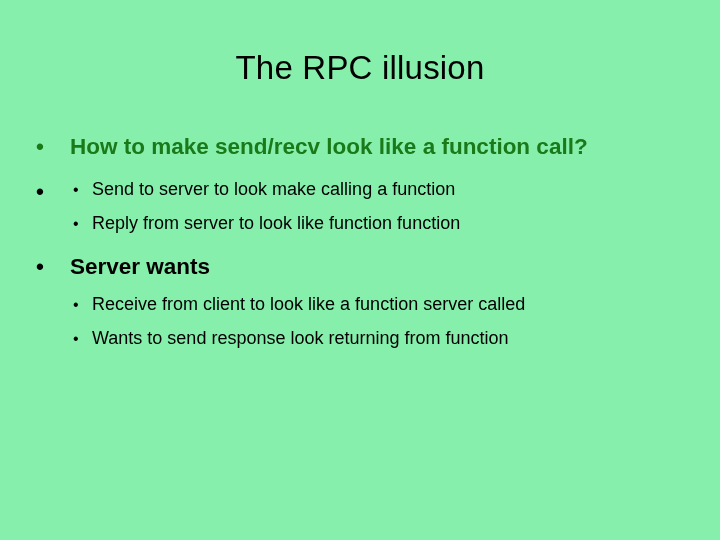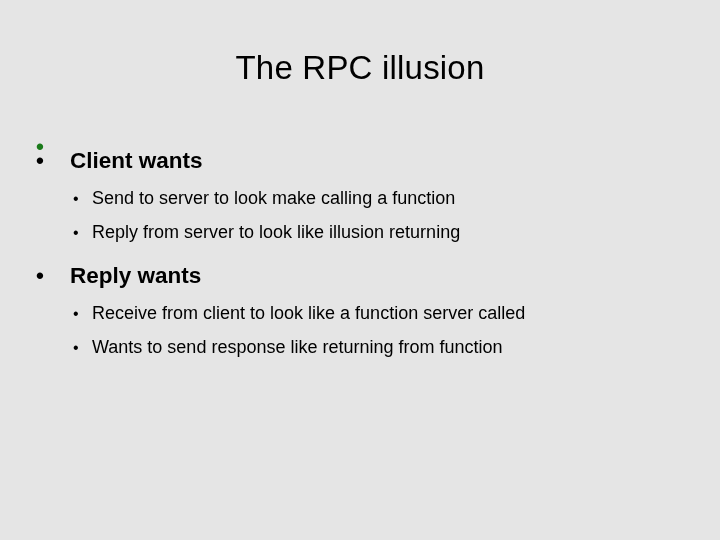--- a/index.html
+++ b/index.html
@@ -9,21 +9,21 @@
     background: #ffffff;
   }
   body {
     font-family: "Liberation Sans", sans-serif;
     -webkit-font-smoothing: antialiased;
   }
   .slide {
     position: relative;
     width: 720px;
     height: 540px;
-    background: #e5e5e5;
+    background: #86efac;
     overflow: hidden;
     box-sizing: border-box;
   }
 
   
   .slide-title {
     position: absolute;
     left: 0;
     top: 48px;
     width: 720px;
@@ -93,48 +93,48 @@
 <body>
 
 <div class="slide">
 
   <div class="slide-title">The RPC illusion</div>
 
   <div class="body-block">
 
     <div class="l1 green" style="color: rgb(26, 122, 26);">
       <span class="marker" style="color: rgb(26, 122, 26);">•</span>
+      <span>How to make send/recv look like a function call?</span>
     </div>
 
     <div class="l1 l1-spacer-top" style="color: rgb(0, 0, 0);">
       <span class="marker" style="color: rgb(0, 0, 0);">•</span>
-      <span>Client wants</span>
     </div>
 
     <div class="l2-group">
       <div class="l2">
         <span class="marker">•</span>
         <span>Send to server to look make calling a function</span>
       </div>
       <div class="l2">
         <span class="marker">•</span>
-        <span>Reply from server to look like illusion returning</span>
+        <span>Reply from server to look like function function</span>
       </div>
     </div>
 
     <div class="l1 l1-spacer-top" style="color: rgb(0, 0, 0);">
       <span class="marker" style="color: rgb(0, 0, 0);">•</span>
-      <span>Reply wants</span>
+      <span>Server wants</span>
     </div>
 
     <div class="l2-group">
       <div class="l2">
         <span class="marker">•</span>
         <span>Receive from client to look like a function server called</span>
       </div>
       <div class="l2">
         <span class="marker">•</span>
-        <span>Wants to send response like returning from function</span>
+        <span>Wants to send response look returning from function</span>
       </div>
     </div>
 
   </div>
 </div>
 
 </body></html>

